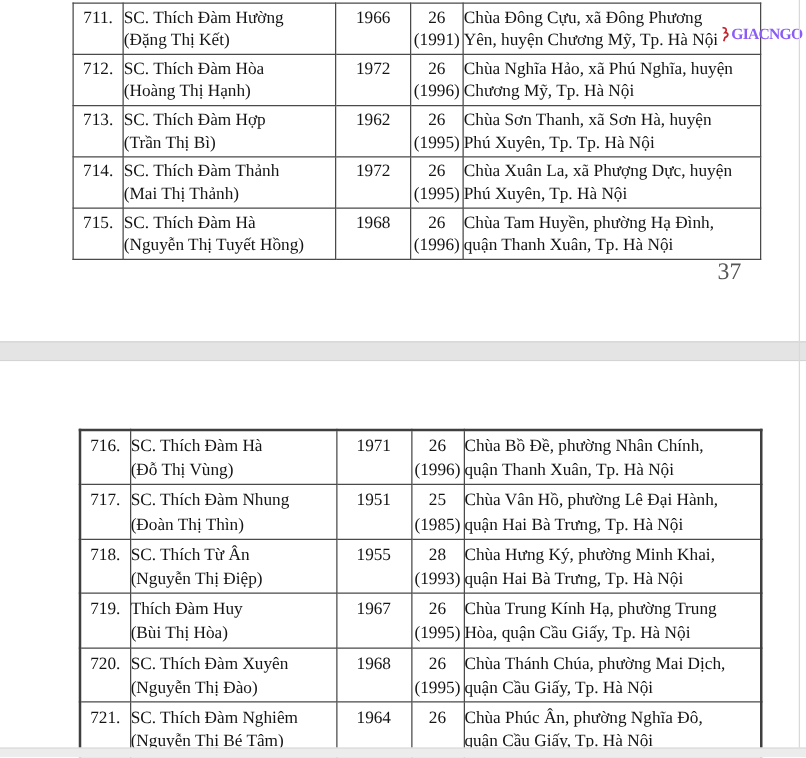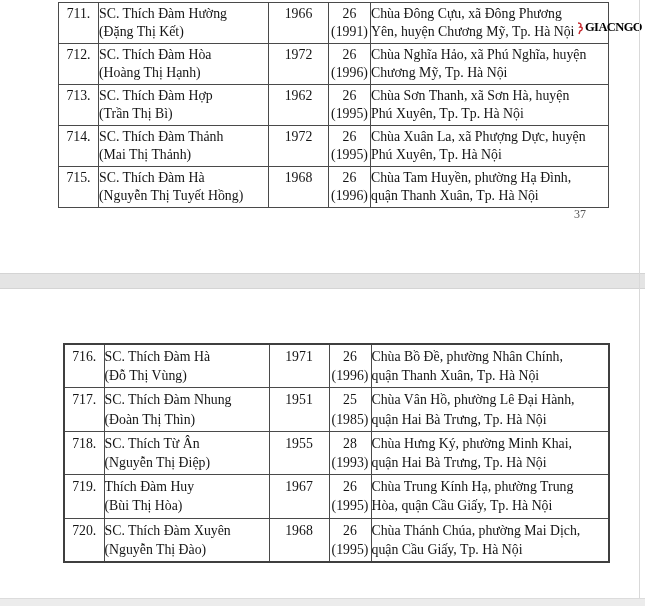--- a/index.html
+++ b/index.html
@@ -33,25 +33,25 @@
   #table1 tr { height:40px; }
   #table2 tr { height:42.5px; }
   #table1 .ln { line-height:18px; }
   #table2 .ln { line-height:19.2px; }
   td.num  { text-align:center; }
   td.name { padding-left:7px; padding-right:2px; }
   td.year { text-align:center;margin-top:29px; }
   td.addr { padding-left:7px; padding-right:2px; }
   
   #pageNumber {
-    position:absolute; left:574px; top:207px; font-size:12px; color:#555555;
+    position:absolute; left:574px; top:207px; font-size:19px; color:#555555;
   }
   #watermark {
     position:absolute; left:576px; top:20px; display:flex; align-items:flex-start;
-    color:#000000; pointer-events:none;
+    color:#8b5cf6; pointer-events:none;
   }
   #watermark .wm-text {
     font-weight:bold; font-size:12.5px; letter-spacing:-0.6px; line-height:14px;
     font-family:"Liberation Serif","DejaVu Serif",serif;
   }
   #watermark .wm-mark { margin-right:1px; margin-top:1px; }
 </style>
 </head>
 <body>
 
@@ -285,20 +285,39 @@
             </td>
             <td class="year">
               <div class="ln">26</div>
               <div class="ln">(1995)</div>
             </td>
             <td class="addr">
               <div class="ln">Chùa Thánh Chúa, phường Mai Dịch,</div>
               <div class="ln">quận Cầu Giấy, Tp. Hà Nội</div>
             </td>
           </tr>
+          <tr>
+            <td class="num">
+              <div class="ln">721.</div>
+            </td>
+            <td class="name">
+              <div class="ln">SC. Thích Đàm Nghiêm</div>
+              <div class="ln">(Nguyễn Thị Bé Tâm)</div>
+            </td>
+            <td class="year">
+              <div class="ln">1964</div>
+            </td>
+            <td class="year">
+              <div class="ln">26</div>
+            </td>
+            <td class="addr">
+              <div class="ln">Chùa Phúc Ân, phường Nghĩa Đô,</div>
+              <div class="ln">quận Cầu Giấy, Tp. Hà Nội</div>
+            </td>
+          </tr>
         </tbody>
     </table>
   </div>
 
   <div class="bottom-band"></div>
 
   <div class="page-edge-line"></div>
 
 </div>
 

